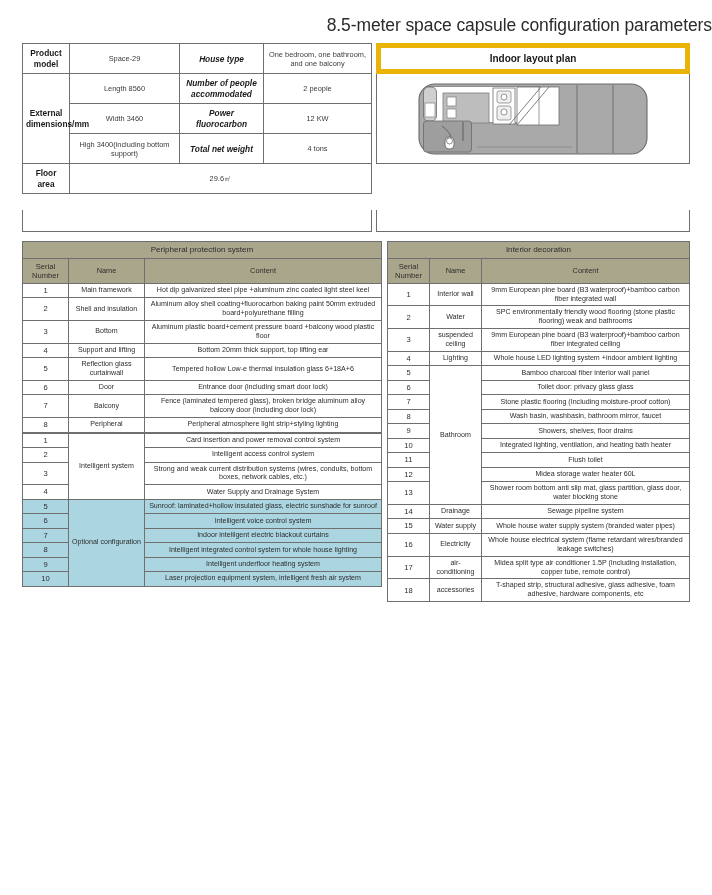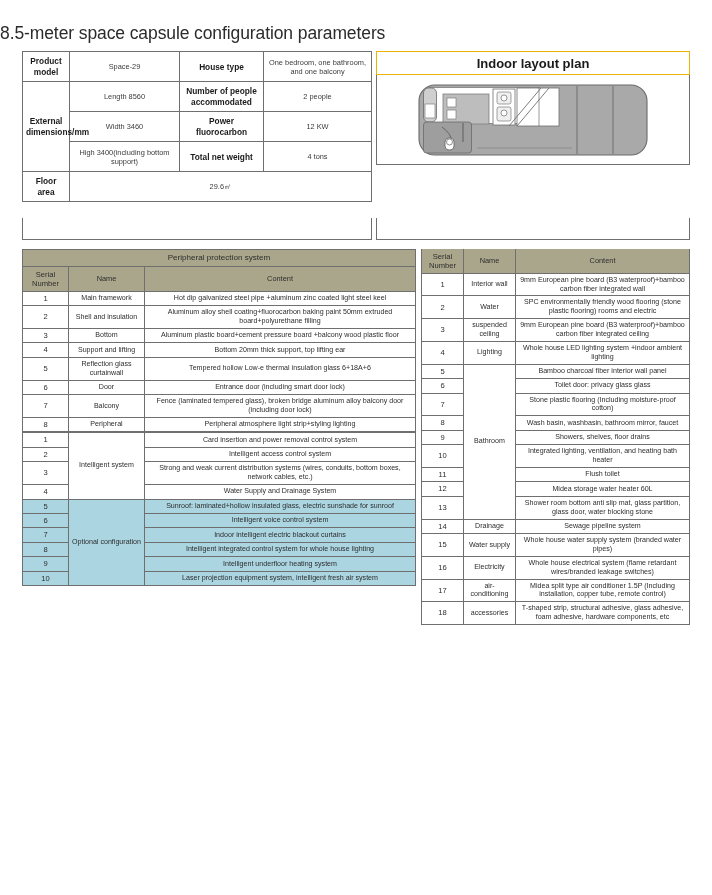--- a/index.html
+++ b/index.html
@@ -9,26 +9,26 @@
   }
   body {
     width: 712px; height: 895px;
     font-family: "Liberation Sans", sans-serif;
     color: #231f20;
     overflow: hidden;
   }
   .page { width: 712px; height: 895px; position: relative; }
 
   .doc-title {
-    text-align: left;
+    text-align: right;
     font-size: 17.5px;
     font-weight: 400;
     letter-spacing: -0.1px;
     color: #2b2b2b;
-    padding-top: 24px;
+    padding-top: 16px;
     padding-bottom: 8px;
     line-height: 1.1;
   }
 
   
   table {
     border-collapse: collapse;
     table-layout: fixed;
     width: 100%;
   }
@@ -57,29 +57,30 @@
   table.spec td.lbl {
     font-weight: bold;
     font-size: 8.3px;
     color: #1a1a1a;
     width: 47px;
   }
   table.spec td.lbl-mid {
     font-weight: bold;
     font-size: 8.3px;
     color: #1a1a1a;
+    font-style: italic;
   }
   table.spec td.val { font-size: 7.4px; color: #3a3a3a; }
   table.spec td.c2 { width: 110px; }
   table.spec td.c3 { width: 84px; }
   .plan-title {
-    border: 1px solid #eab308;
-    height: 24px;
+    border: 5px solid #eab308;
+    height: 31px;
     display: flex; align-items: center; justify-content: center;
-    font-size: 13px; font-weight: bold; color: #1a1a1a;
+    font-size: 10px; font-weight: bold; color: #1a1a1a;
   }
   .plan-body {
     border: 1px solid #6f6f6f;
     border-top: none;
     height: 90px;
     display: flex; align-items: center; justify-content: center;
   }
   .plan-svg { display:block; }
 
   .spacer-row {
@@ -89,21 +90,21 @@
   .spacer-left { width: 350px; height: 22px; border: 1px solid #6f6f6f; border-top: none;}
   .spacer-right { flex: 1; margin-left: 4px; height: 22px; border: 1px solid #6f6f6f; border-top:none; }
 
   
   .sections {
     margin: 9px 22px 0 22px;
     display: flex;
     align-items: flex-start;
     gap: 5px;
   }
-  .sec-left { width: 394px; }
+  .sec-left { width: 360px; }
   .sec-right { flex: 1; }
 
   .band {
     background: #aaa68b;
     border: 1px solid #6f6f6f;
     text-align: center;
     font-size: 8.1px;
     color: #2d2d2d;
     height: 18px;
     line-height: 16px;
@@ -326,36 +327,37 @@
         </tr>
         <tr class="opt">
           <td class="c-sn">10</td>
           <td class="c-ct">Laser projection equipment system, intelligent fresh air system</td>
         </tr>
       </tbody>
         </table>
     </div>
 
     <div class="sec-right">
+      <div class="band">Interior decoration</div>
       <table>
         <tbody>
             <tr class="sub-head">
           <td class="r-sn">Serial Number</td>
           <td class="r-nm">Name</td>
           <td class="r-ct">Content</td>
         </tr>
         <tr>
           <td class="r-sn">1</td>
           <td class="r-nm">Interior wall</td>
           <td class="r-ct">9mm European pine board (B3 waterproof)+bamboo carbon fiber integrated wall</td>
         </tr>
         <tr>
           <td class="r-sn">2</td>
           <td class="r-nm">Water</td>
-          <td class="r-ct">SPC environmentally friendly wood flooring (stone plastic flooring) rooms and electric</td>
+          <td class="r-ct">SPC environmentally friendly wood flooring (stone plastic flooring) weak and bathrooms</td>
         </tr>
         <tr>
           <td class="r-sn">3</td>
           <td class="r-nm">suspended ceiling</td>
           <td class="r-ct">9mm European pine board (B3 waterproof)+bamboo carbon fiber integrated ceiling</td>
         </tr>
         <tr>
           <td class="r-sn">4</td>
           <td class="r-nm">Lighting</td>
           <td class="r-ct">Whole house LED lighting system +indoor ambient lighting</td>

